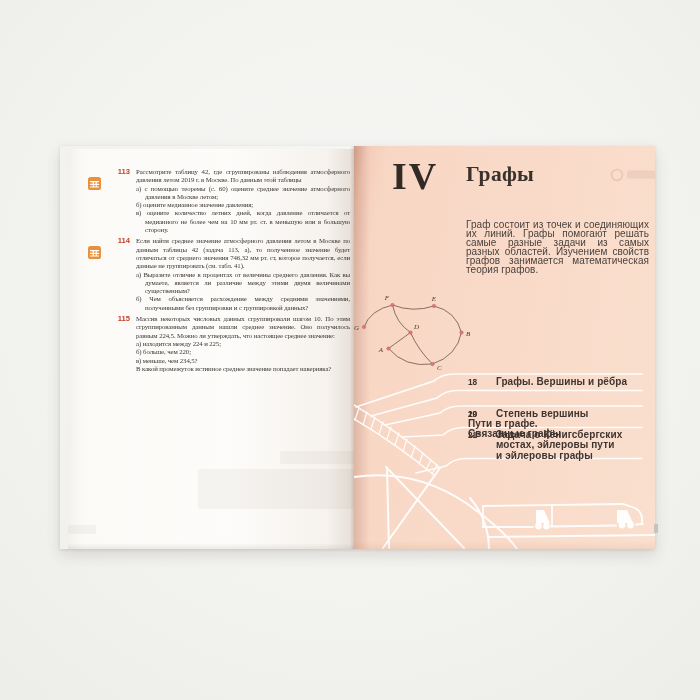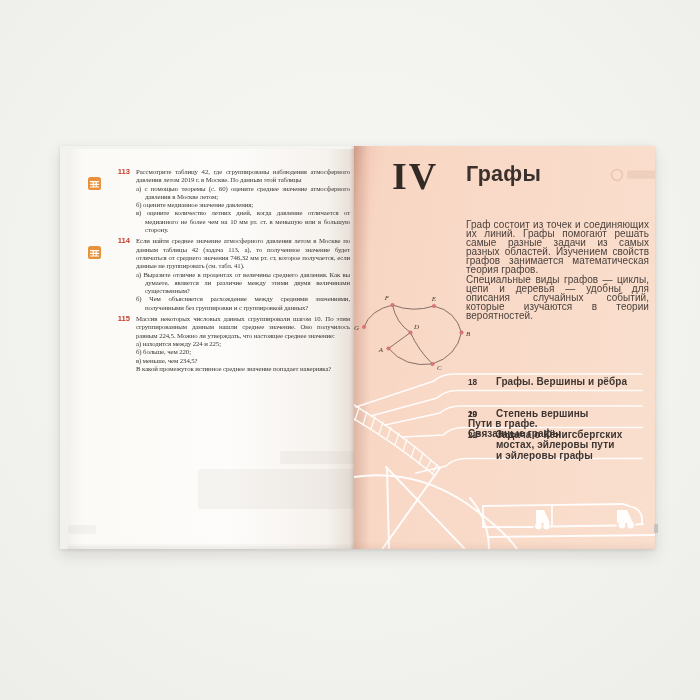--- a/index.html
+++ b/index.html
@@ -41,21 +41,21 @@
   }
   .page-right::before{content:"";position:absolute;left:0;top:0;bottom:0;width:16px;
     background:linear-gradient(to right,rgba(130,65,45,.22),transparent);}
   .page-right::after{content:"";position:absolute;left:0;right:0;bottom:0;height:8px;
     background:linear-gradient(to top,rgba(140,80,55,.08),transparent);}
   .decor{position:absolute;left:0;top:0;width:301px;height:403px;pointer-events:none;}
   .chapter-num{position:absolute;left:38px;top:10px;
     font-family:"Liberation Serif", serif;font-weight:bold;font-size:38px;line-height:40px;
     color:#332a26;letter-spacing:2px;}
   .chapter-title{position:absolute;left:112px;top:16px;
-    font-weight:bold;font-size:21.5px;line-height:24px;color:#3a312d;letter-spacing:.3px;}
+    font-weight:bold;font-size:21.5px;line-height:24px;color:#3a312d;letter-spacing:.3px;font-family:Liberation Serif, serif;}
   .intro{position:absolute;left:112px;top:74px;width:183px;
     font-size:10px;line-height:9.1px;color:#4b423d;text-align:justify;letter-spacing:.05px;}
   .intro p{margin:0;}
   .graph-svg{position:absolute;left:1px;top:142px;width:120px;height:86px;overflow:visible;}
   .graph-svg path{fill:none;stroke:#7a635a;stroke-width:.9;stroke-linecap:round;}
   .graph-svg circle{fill:#e0737c;stroke:#b9504f;stroke-width:.3;}
   .graph-svg text{font-family:"Liberation Serif", serif;font-style:italic;font-size:7px;fill:#453a34;}
   .toc-entry{position:absolute;left:114px;display:flex;color:#3e3531;}
   .toc-num{width:28px;font-weight:bold;font-size:8.3px;line-height:10.4px;}
   .toc-title{font-weight:bold;font-size:10px;line-height:10.4px;white-space:pre-line;letter-spacing:.1px;}
@@ -170,21 +170,20 @@
           <circle cx="263" cy="29" r="5.5" fill="none" stroke="rgba(150,85,65,.16)" stroke-width="1.5"></circle>
           <rect x="273" y="24.5" width="50" height="8" rx="2" fill="rgba(150,85,65,.10)"></rect>
         </g>
       </svg>
 
       <div class="chapter-num">IV</div>
       <div class="chapter-title">Графы</div>
 
       <div class="intro">
         <p>Граф состоит из точек и соединяющих их линий. Графы помогают решать самые разные задачи из самых разных областей. Изучением свойств графов занимается математическая теория графов.</p>
-        <p>Специальные виды графов — циклы, цепи и деревья — удобны для описания случайных событий, которые изучаются в теории вероятностей.</p>
       </div>
 
       <svg class="graph-svg" viewBox="0 0 120 86">
           <path d="M9,39 Q15,22 37.5,17"></path>
           <path d="M37.5,17 Q58,25 79,18"></path>
           <path d="M79,18 Q101,23 106.5,44.5"></path>
           <path d="M106.5,44.5 Q102,68 77.5,76"></path>
           <path d="M37.5,17 Q41,35 55.5,44.5"></path>
           <path d="M55.5,44.5 L33.5,60.5"></path>
           <path d="M55.5,44.5 Q63,62 77.5,76"></path>

